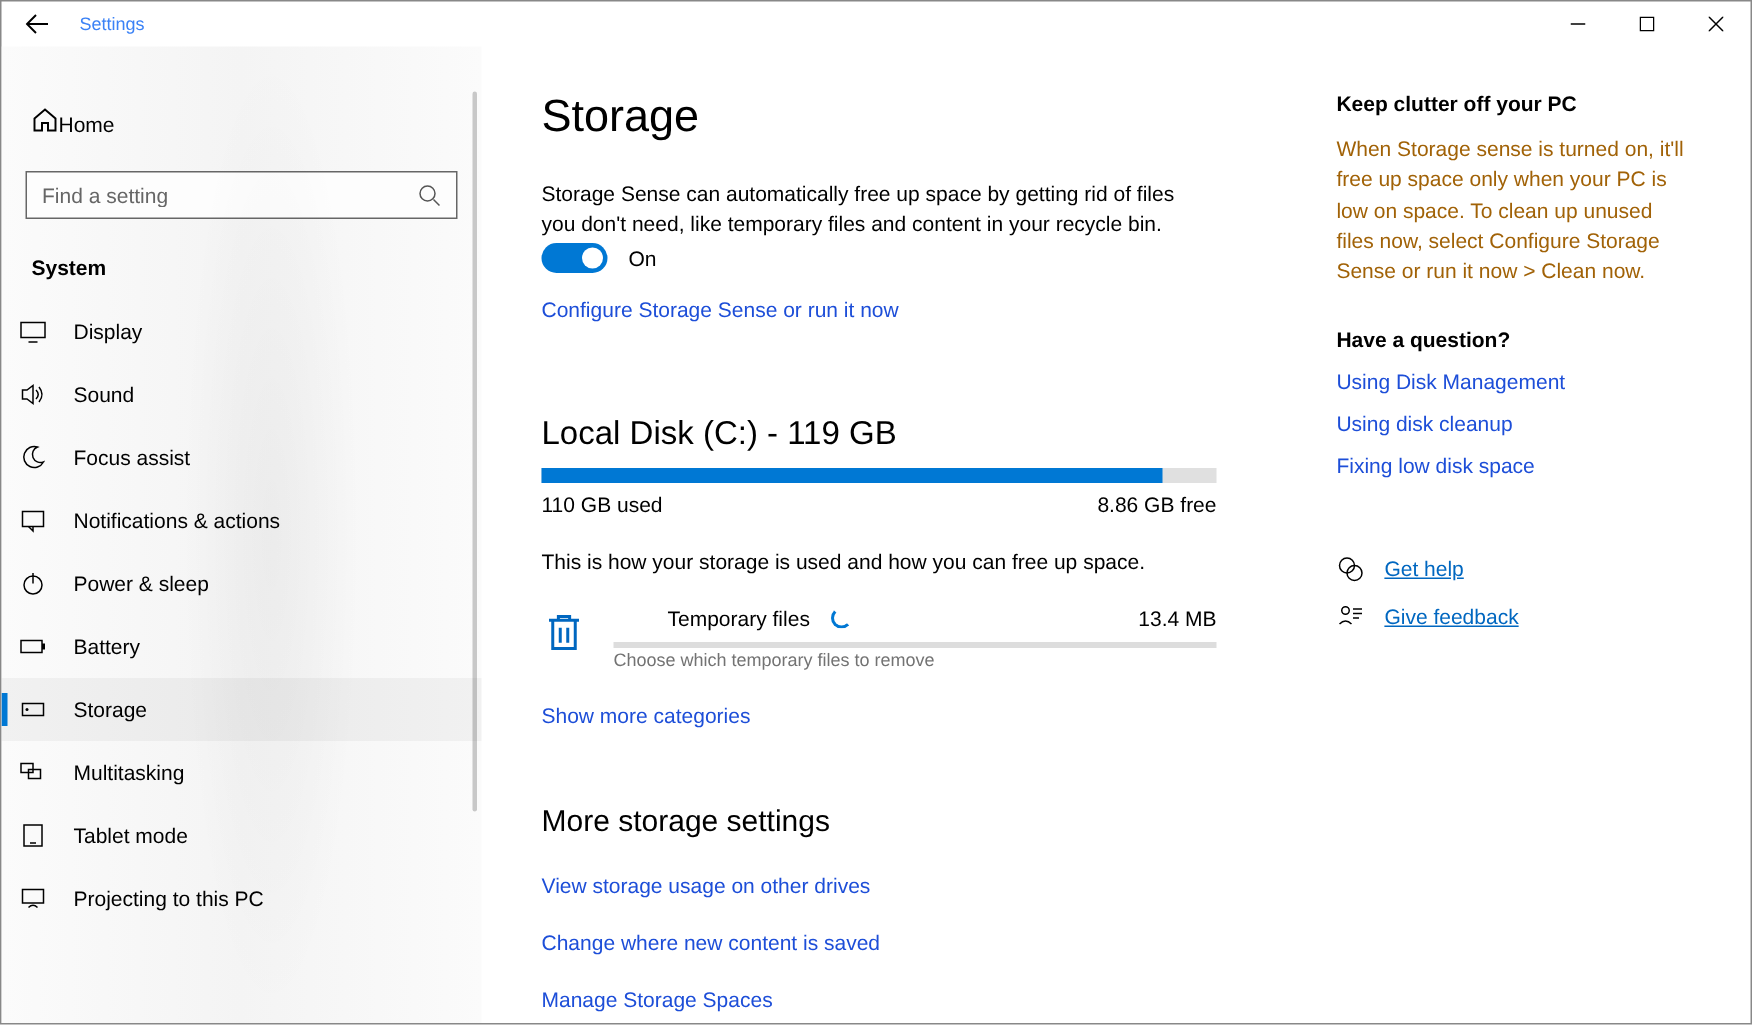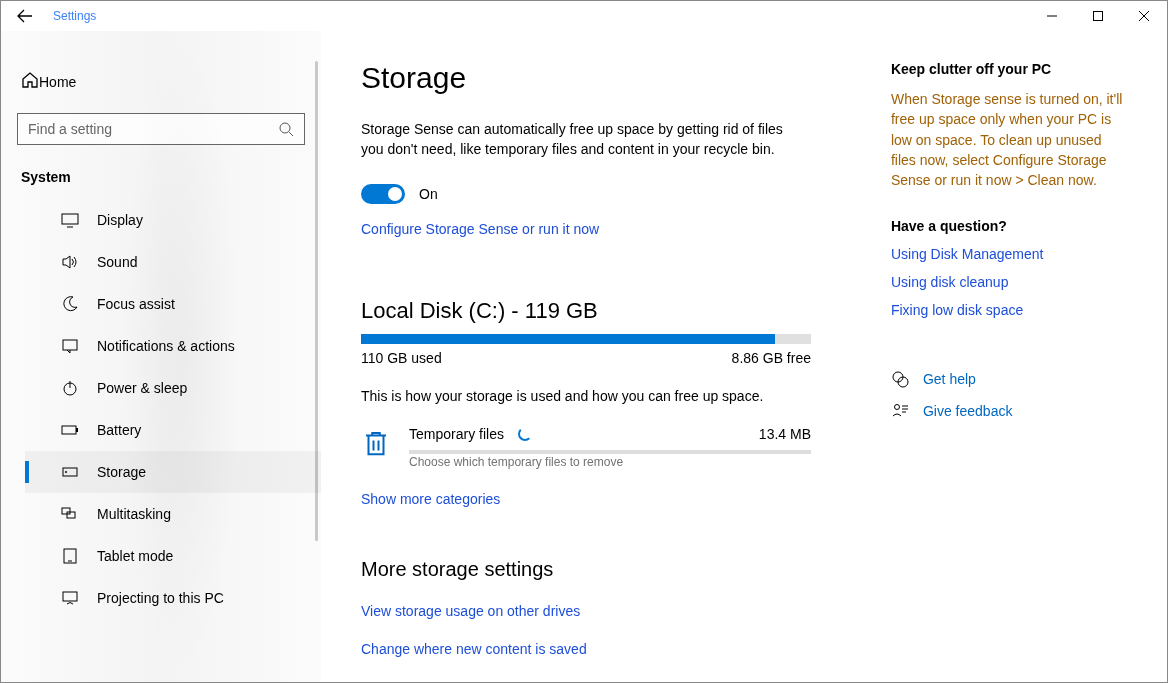--- a/index.html
+++ b/index.html
@@ -18,60 +18,60 @@
   .sidebar { width: 320px; padding-top: 30px; position: relative; background: linear-gradient(90deg, #fbfbfb 0%, #f4f4f4 50%, #fbfbfb 100%); }
   .sidebar .shadow { position:absolute; top:0; left:120px; width:120px; height:100%; background: radial-gradient(ellipse at center, rgba(0,0,0,0.04), transparent 70%); pointer-events:none;}
   .scroll-ind { position:absolute; right:3px; top:30px; width:3px; height:480px; background:#c8c8c8; border-radius:2px;}
   .home-row { display:flex; align-items:center; padding: 10px 20px 20px 20px; cursor:pointer;}
   .home-row span.label { font-size: 14px; }
   .search-box { margin: 0 16px 24px 16px; height: 32px; border: 1px solid #666; background:#fdfdfd; display:flex; align-items:center; padding:0 10px; }
   .search-box input { flex:1; border:none; outline:none; background:transparent; font-size:14px; color:#555; font-style: normal;}
   .search-box input::placeholder { color:#666; }
   .search-box .sicon { width:16px; height:16px; }
   .cat-header { padding: 0 20px 14px 20px; font-size:14px; font-weight:600; }
-  .nav-item { display:flex; align-items:center; gap:18px; padding: 12px 36px; font-size:14px; cursor:pointer; position:relative;margin-left:24px; }
+  .nav-item { display:flex; align-items:center; gap:18px; padding: 12px 12px; font-size:14px; cursor:pointer; position:relative; }
   .nav-item.active { background: rgba(0,0,0,0.04); }
   .nav-item.active::before { content:""; position:absolute; left:0; top:10px; bottom:10px; width:4px; background:#0078d4; }
   .nav-item .icon { width:18px; height:18px; display:flex; align-items:center; justify-content:center; }
 
   
   .main { flex:1; padding: 30px 40px; overflow:auto; display:flex; }
   .content { width: 540px; }
   .aside { width: 250px; margin-left: 20px; }
   h1.page-title { font-weight: 400; font-size: 30px; margin-bottom: 24px; }
-  .desc { font-size: 14px; line-height: 1.45; margin-bottom: 24px; max-width: 430px;}
+  .desc { font-size: 14px; line-height: 1.45; margin-bottom: 2px; max-width: 430px;}
   .toggle-row { display:flex; align-items:center; gap:14px; margin-bottom: 16px; }
   .toggle { width:44px; height:20px; border-radius:10px; background:#0078d4; position:relative; cursor:pointer;}
   .toggle .knob { position:absolute; right:3px; top:3px; width:14px; height:14px; border-radius:50%; background:#fff; }
   .toggle-label { font-size:14px; }
   .link { color:#1d4ed8; font-size:14px; cursor:pointer; display:inline-block; }
 
   h2.section { font-weight:400; font-size:22px; margin-top: 60px; margin-bottom: 10px; }
   .disk-bar { height:10px; background:#e0e0e0; margin-top:8px; position:relative; max-width:450px;}
   .disk-bar .fill { position:absolute; left:0; top:0; bottom:0; background:#0078d4; }
   .disk-stats { display:flex; justify-content:space-between; font-size:14px; margin-top:6px; max-width:450px;}
   .disk-desc { font-size:14px; margin-top:22px; }
 
   .storage-item { display:flex; align-items:flex-start; gap:18px; margin-top:22px; max-width:450px;}
   .storage-item .big-icon { width:30px; height:30px; color:#0067c0; flex-shrink:0; margin-top:2px;}
   .storage-item .meta { flex:1; }
-  .storage-item .row1 { display:flex; justify-content:space-between; font-size:14px; align-items:center;}
+  .storage-item .row1 { display:flex; justify-content:space-between; font-size:14px; align-items:center;margin-left:36px;}
   .storage-item .row1 .spinner { width:14px; height:14px; border:2px solid #0078d4; border-top-color:transparent; border-right-color:transparent; border-radius:50%; margin-left:14px; animation: spin 0.9s linear infinite;}
   @keyframes spin { to { transform: rotate(360deg);} }
   .mini-bar { height:4px; background:#ddd; margin-top:8px; }
   .storage-item .sub { font-size:12px; color:#737373; margin-top:1px; }
 
   .more-title { font-weight:400; font-size:20px; margin-top:50px; margin-bottom:22px; }
   .more-links .link { display:block; margin-bottom: 22px; }
 
   
   .aside h3 { font-weight:600; font-size:14px; margin-bottom:12px; }
   .aside p { font-size:14px; line-height:1.45; color:#a16207; margin-bottom:28px;}
   .aside .link { display:block; margin-bottom:12px; }
-  .help-row { display:flex; align-items:center; gap:14px; font-size:14px; color:#0067c0; cursor:pointer; margin-bottom:14px;}
+  .help-row { display:flex; align-items:center; gap:14px; font-size:14px; color:#0067c0; cursor:pointer; margin-bottom:14px;text-decoration:underline;}
   .help-row .hicon { width:18px; height:18px; color:#000;}
 </style>
 </head>
 <body>
 
 <div class="titlebar">
   <div class="back">
     <svg width="16" height="16" viewBox="0 0 16 16">
         <path d="M7 2 L1 8 L7 14 M1 8 H15" stroke="#000" stroke-width="1.3" fill="none"></path>
       </svg>

